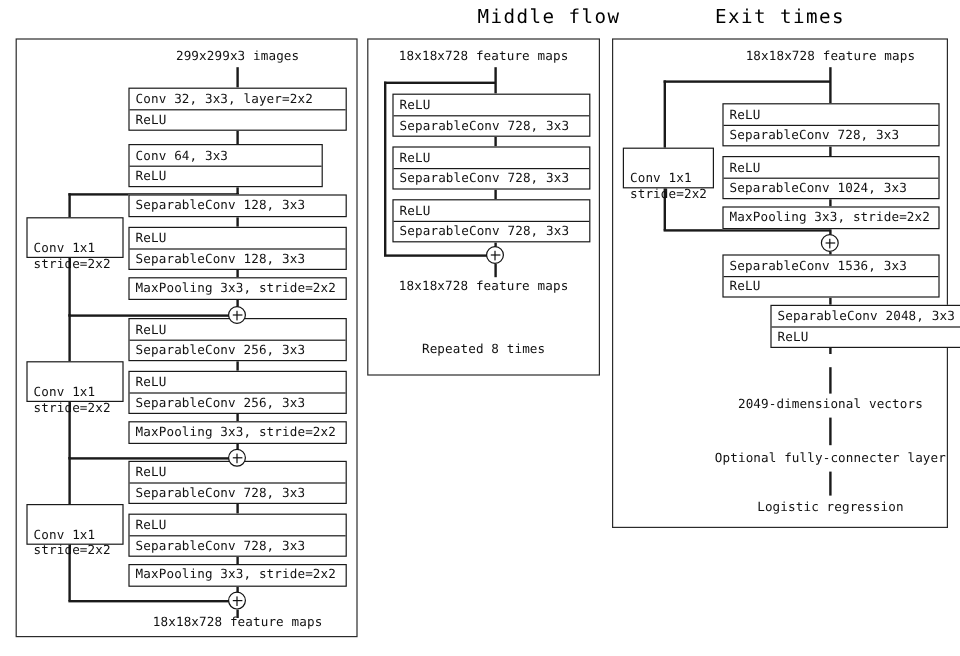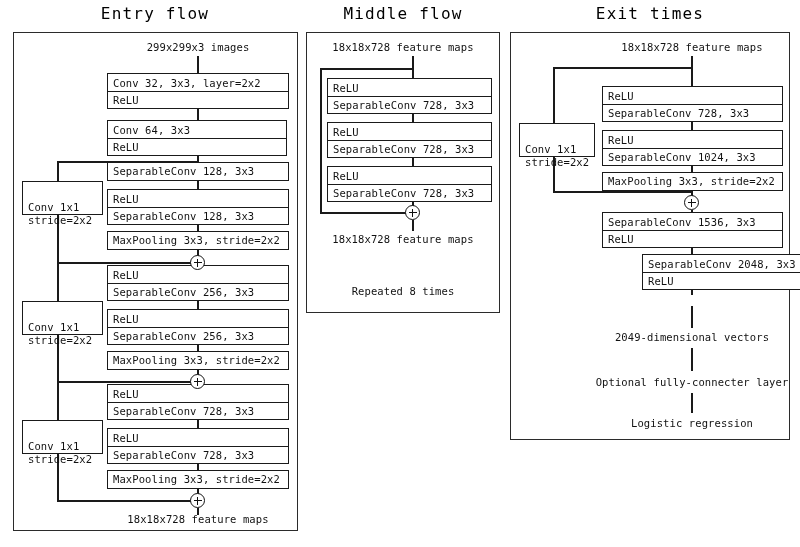--- a/index.html
+++ b/index.html
@@ -98,36 +98,35 @@
     color:#111;
     z-index:2;
   }
   .cap.center{transform:translateX(-50%);}
 </style>
 </head>
 <body>
 
 <div class="diagram">
 
-  <div class="flow-title" style="left:12px;top:4px;width:286px;">Entry flow</div>
 
   <div class="panel" style="left:13px;top:32px;width:285px;height:499px;"></div>
 
   <div class="cap center" style="left:198px;top:41px;">299x299x3 images</div>
 
   <div class="vline" style="left:197px;top:56px;height:17px;"></div>
 
   <div class="group" style="left:107px;top:73px;width:182px;height:36px;">
     <div class="row">Conv 32, 3x3, layer=2x2</div>
     <div class="row">ReLU</div>
   </div>
 
   <div class="vline" style="left:197px;top:109px;height:11px;"></div>
 
-  <div class="group" style="left:107px;top:120px;width:180px;height:36px;">
+  <div class="group" style="left:107px;top:120px;width:162px;height:36px;">
     <div class="row">Conv 64, 3x3</div>
     <div class="row">ReLU</div>
   </div>
 
   <div class="vline" style="left:197px;top:156px;height:6px;"></div>
 
   <div class="hline" style="left:57px;top:161px;width:141px;"></div>
   <div class="vline" style="left:57px;top:161px;height:102px;"></div>
   <div class="vline" style="left:197px;top:161px;height:1px;"></div>
   <div class="vline" style="left:197px;top:161px;height:10px;"></div>
@@ -214,21 +213,21 @@
   <div class="plus" style="left:190px;top:493px;"></div>
   <div class="vline" style="left:197px;top:508px;height:7px;"></div>
 
   <div class="lbox two-line" style="left:22px;top:420px;width:81px;height:34px;">
     <span>Conv 1x1</span>
     <span class="l2">stride=2x2</span>
   </div>
 
   <div class="cap center" style="left:198px;top:513px;">18x18x728 feature maps</div>
 
-  <div class="flow-title" style="left:306px;top:4px;width:194px;">Middle flow</div>
+  <div class="flow-title" style="left:323px;top:4px;width:194px;text-align:right;">Middle flow</div>
 
   <div class="panel" style="left:306px;top:32px;width:194px;height:281px;"></div>
 
   <div class="cap center" style="left:403px;top:41px;">18x18x728 feature maps</div>
 
   <div class="vline" style="left:412px;top:56px;height:22px;"></div>
   <div class="hline" style="left:320px;top:68px;width:93px;"></div>
   <div class="vline" style="left:320px;top:68px;height:145px;"></div>
 
   <div class="group" style="left:327px;top:78px;width:165px;height:36px;">

